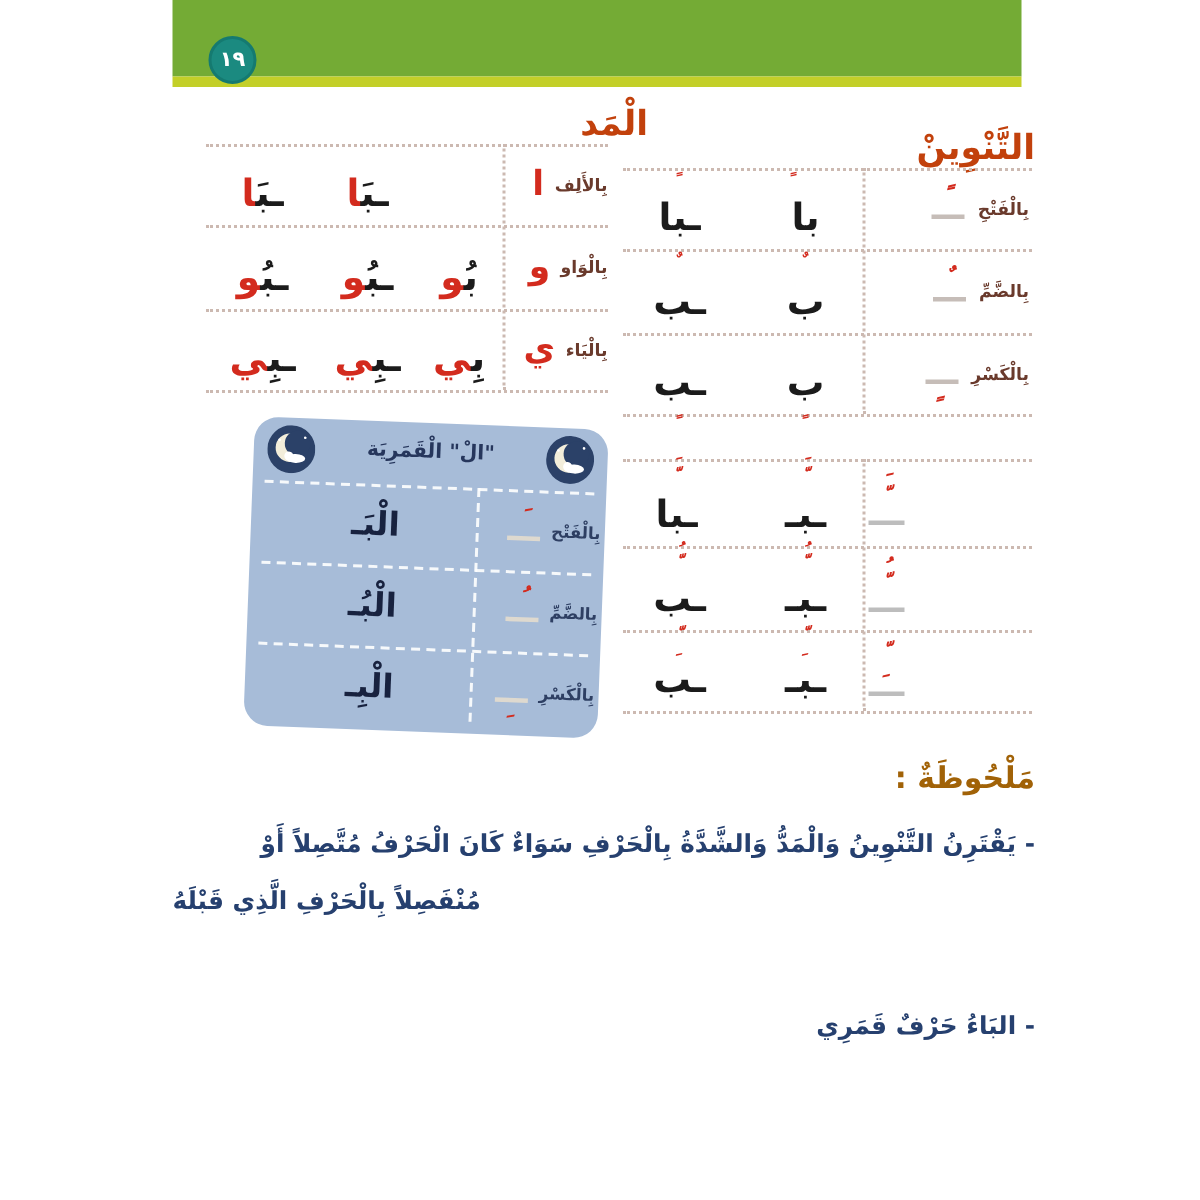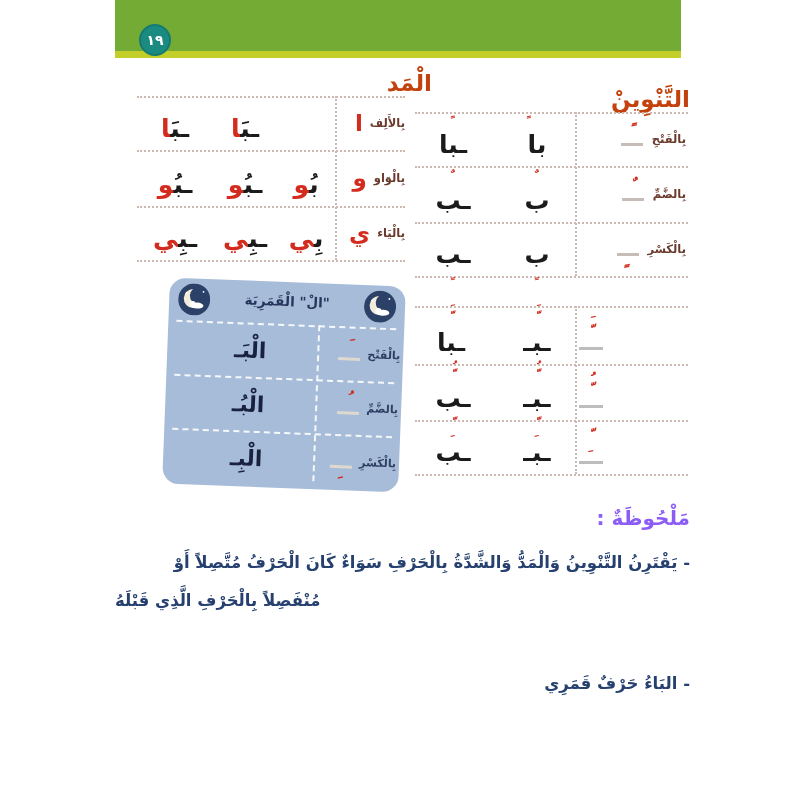--- a/index.html
+++ b/index.html
@@ -50,21 +50,21 @@
   .qrow { position:absolute; left:0; right:0; height:54px; }
   .qlbl { position:absolute; right:0; width:84px; height:100%; display:flex; align-items:center; justify-content:flex-start; gap:5px; padding-right:3px; }
   .qlbl .lbl { color:#2e3f63; font-size:11px; }
   .qlbl .sym .line { border-bottom:3px solid #ded9cf; }
   .qcell { position:absolute; left:18px; width:130px; height:100%; display:flex; align-items:center; justify-content:center; }
   .qcell span { font-size:22px; font-weight:bold; color:#18223f; }
   .moon { position:absolute; top:5px; width:32px; height:32px; }
   .moon.ml { right:auto; left:9px; } .moon.mr { right:9px; }
 
   
-  .note-title { position:absolute; right:110px; top:506px; font-size:20px; font-weight:bold; color:#8b5cf6; direction:rtl; }
+  .note-title { position:absolute; right:110px; top:506px; font-size:20px; font-weight:bold; color:#a16207; direction:rtl; }
   .nline { position:absolute; direction:rtl; font-size:16.5px; font-weight:600; color:#26406f; white-space:nowrap; }
   .n1 { right:110px; top:553px; }
   .n2 { left:115px; top:591px; right:auto; }
   .n3 { right:110px; top:632px; }
   .n4 { right:110px; top:674px; }
 </style>
 </head>
 <body>
 
 <div class="canvas">

